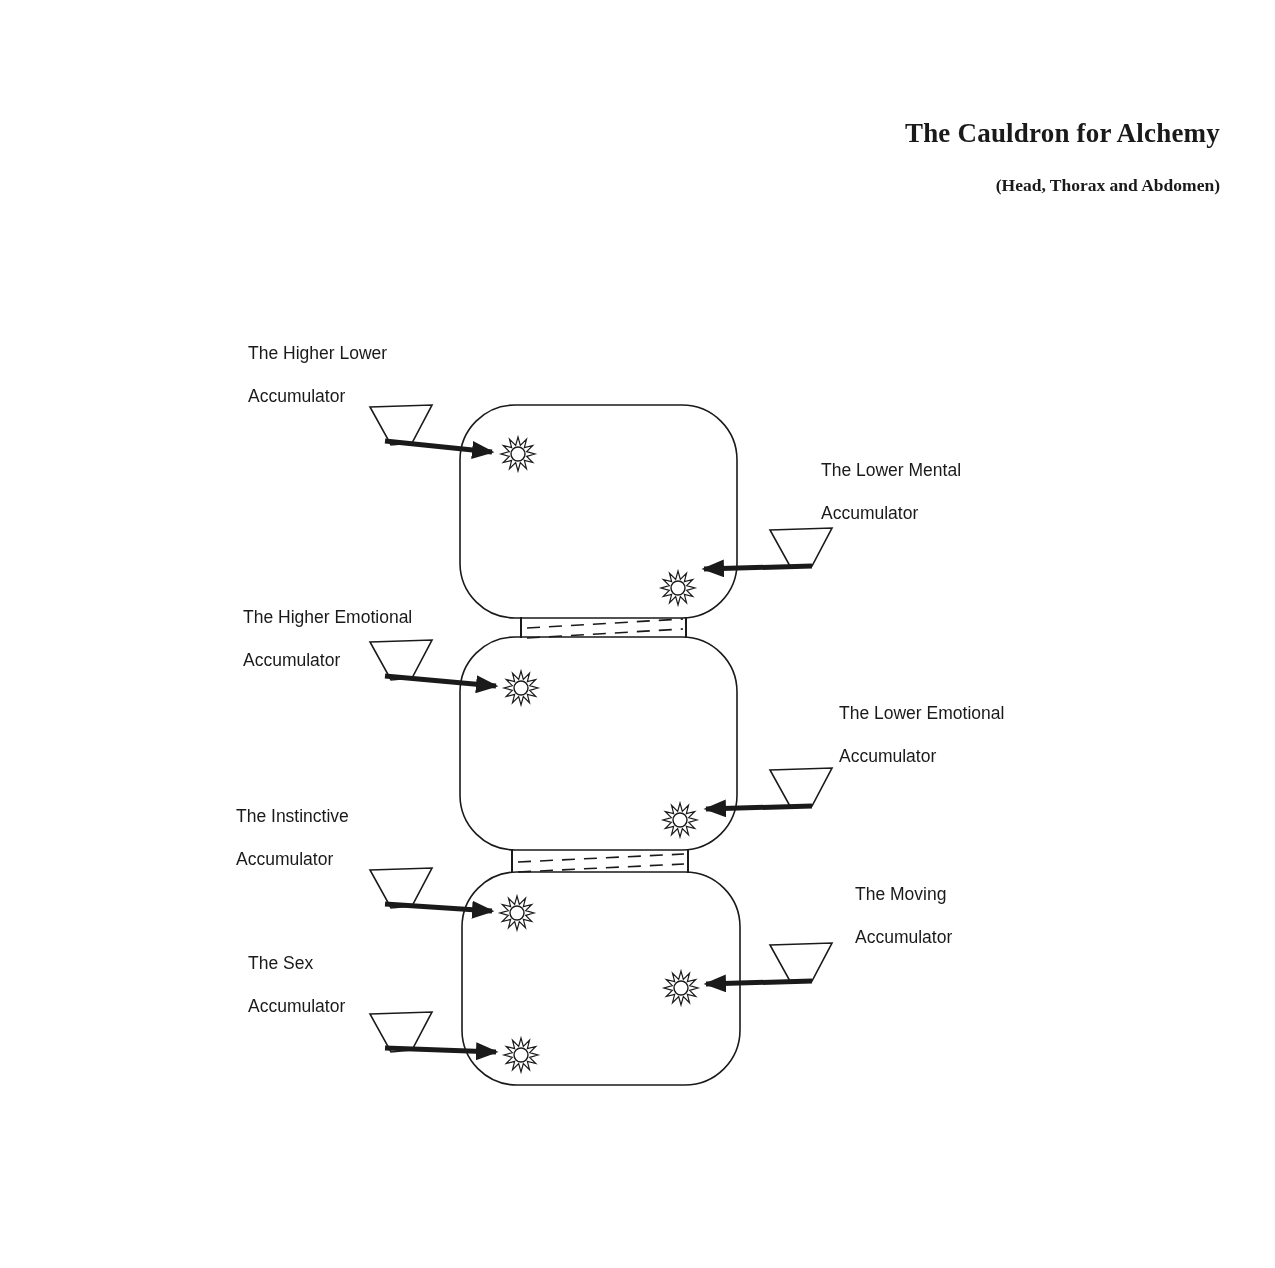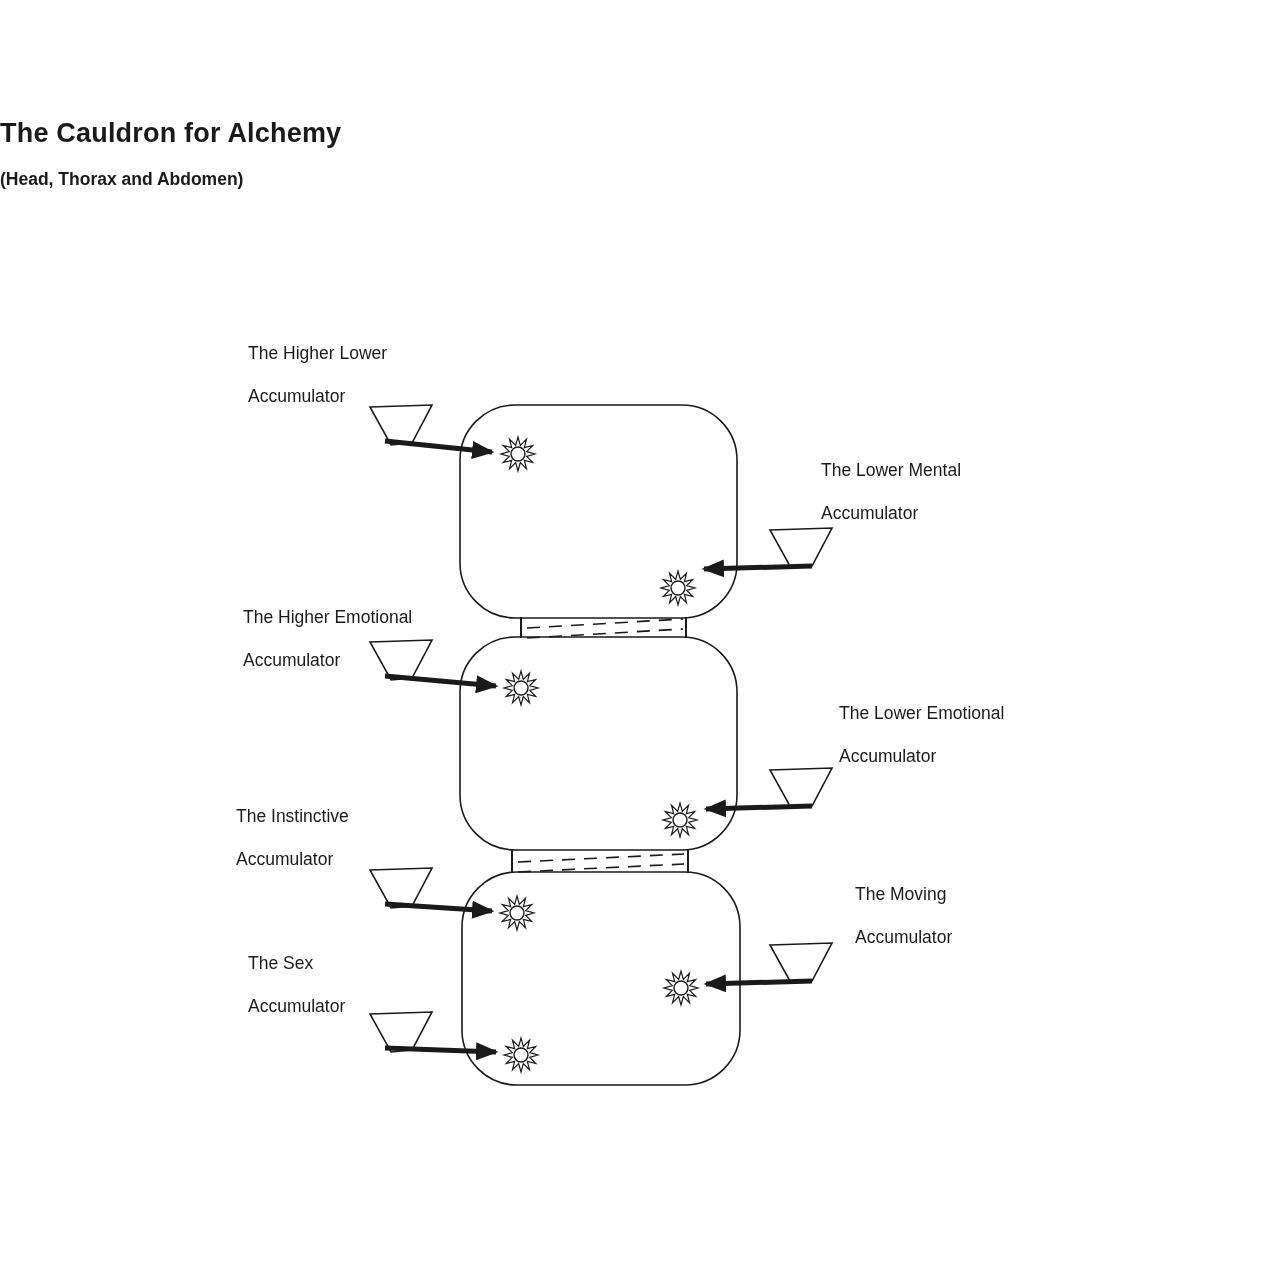--- a/index.html
+++ b/index.html
@@ -9,29 +9,30 @@
     height:1268px;
     background:#ffffff;
     font-family:"Liberation Sans", sans-serif;
     color:#1a1a1a;
     overflow:hidden;
   }
   .title-wrap{
     position:absolute;
     left:0; top:118px;
     width:1220px;
-    text-align:left;
+    text-align:right;
+    font-family:Liberation Serif, serif;
   }
   .title{
     font-size:27px;
     font-weight:bold;
     letter-spacing:0.2px;
   }
   .subtitle{
-    margin-top:20px;
+    margin-top:26px;
     font-size:17.5px;
     font-weight:bold;
   }
   .label{
     position:absolute;
     font-size:17.5px;
     line-height:43px;
     white-space:nowrap;
   }
   svg.diagram{

